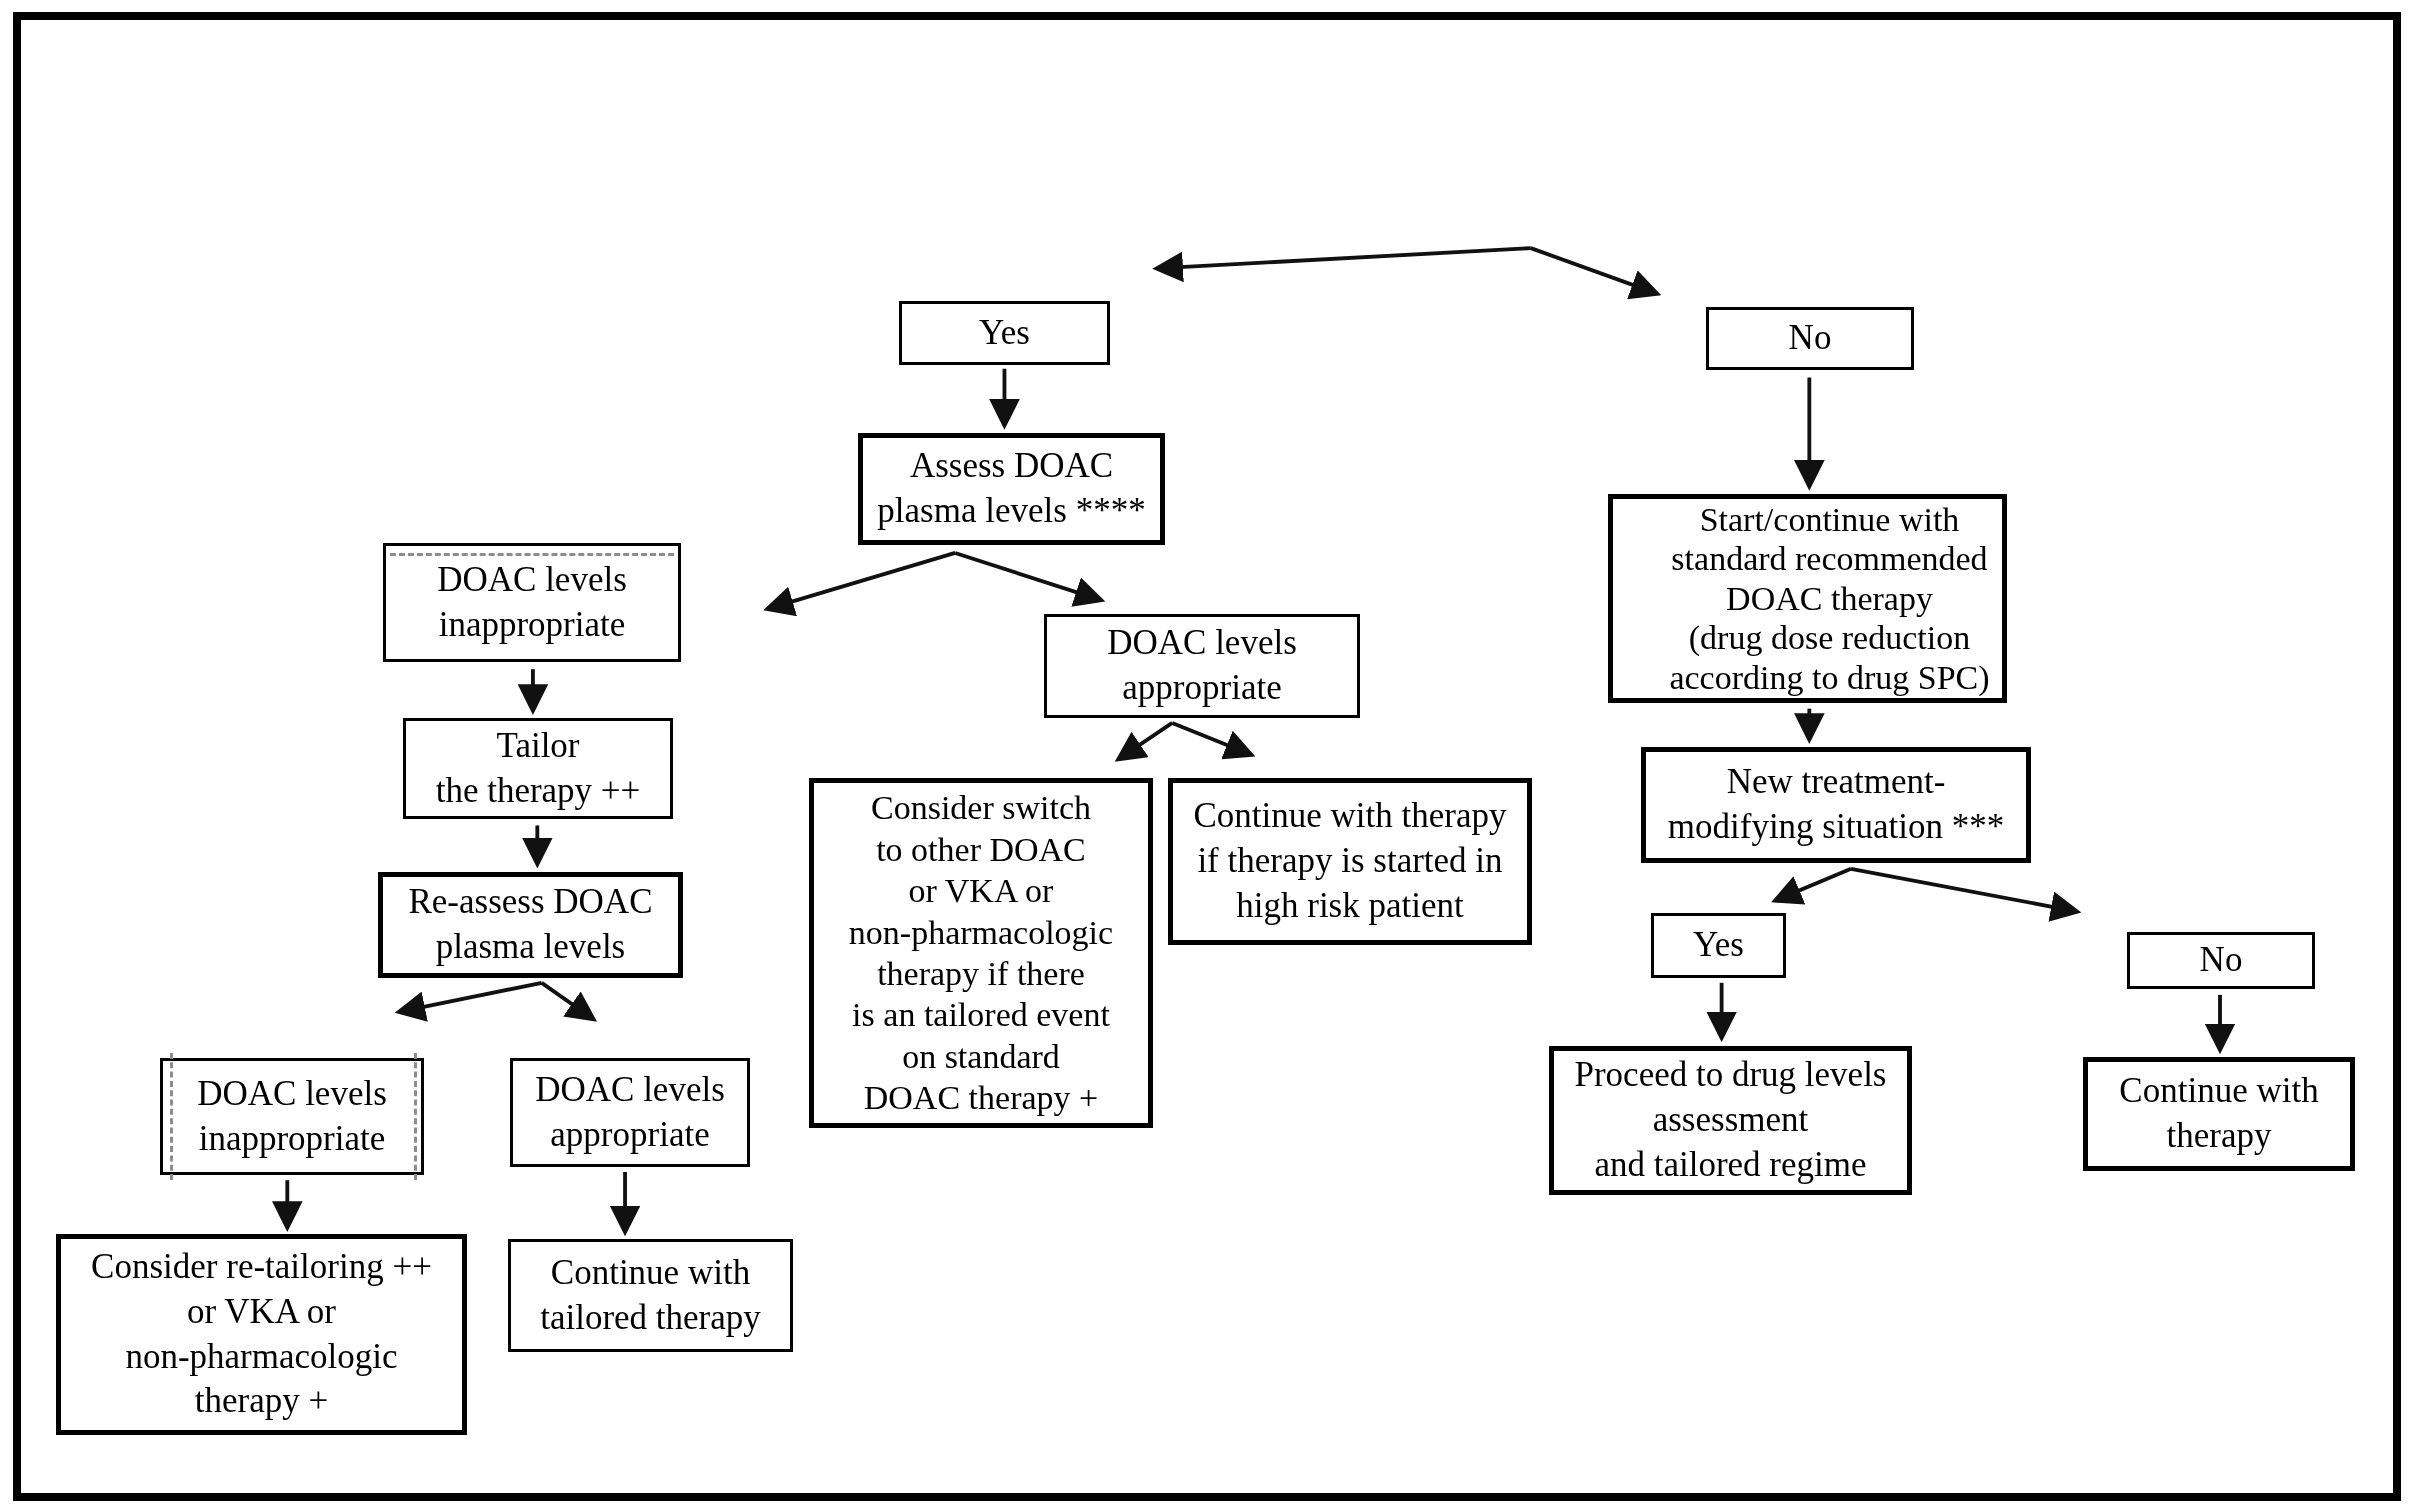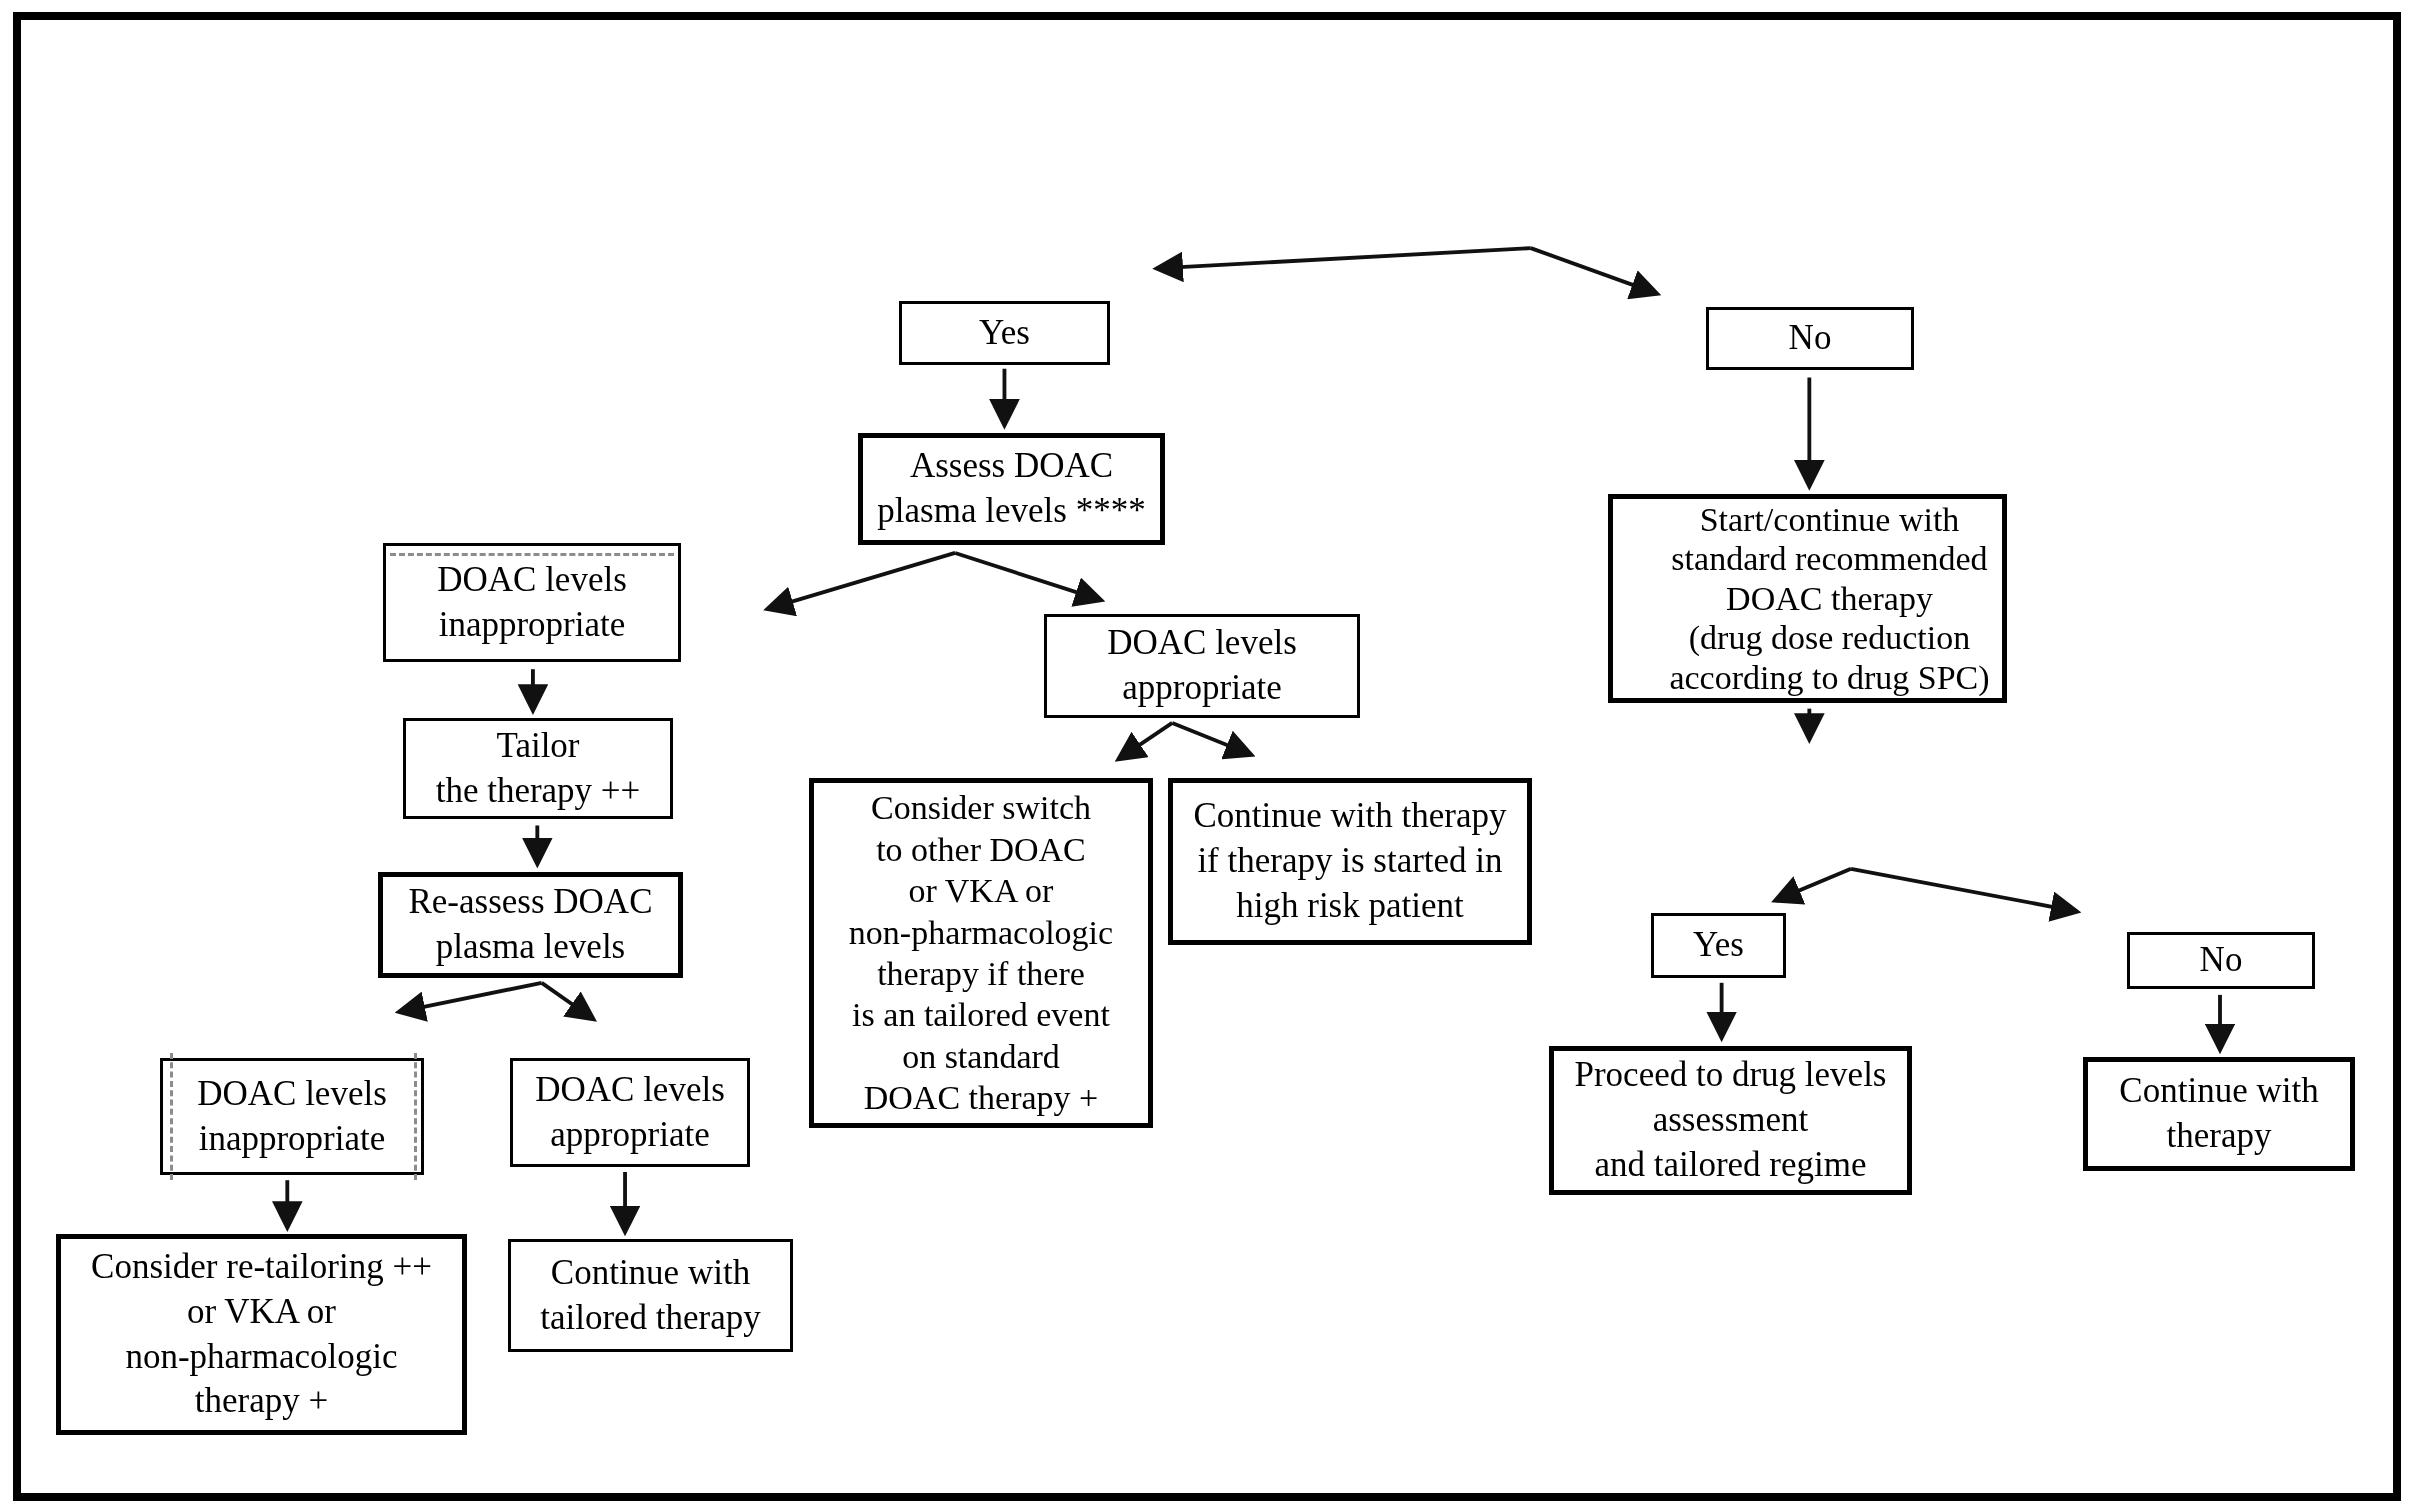--- a/index.html
+++ b/index.html
@@ -106,20 +106,22 @@
 DOAC therapy
 (drug dose reduction
 according to drug SPC)</div>
 
   <div class="node" style="left:403px;top:718px;width:270px;height:101px;">Tailor
 the therapy ++</div>
 
   <div class="node b9" style="left:378px;top:872px;width:305px;height:106px;">Re-assess DOAC
 plasma levels</div>
 
+  <div class="node b9" style="left:1641px;top:747px;width:390px;height:116px;">New treatment-
+modifying situation ***</div>
 
   <div class="node b9 tight" style="left:809px;top:778px;width:344px;height:350px;">Consider switch
 to other DOAC
 or VKA or
 non-pharmacologic
 therapy if there
 is an tailored event
 on standard
 DOAC therapy +</div>
 

